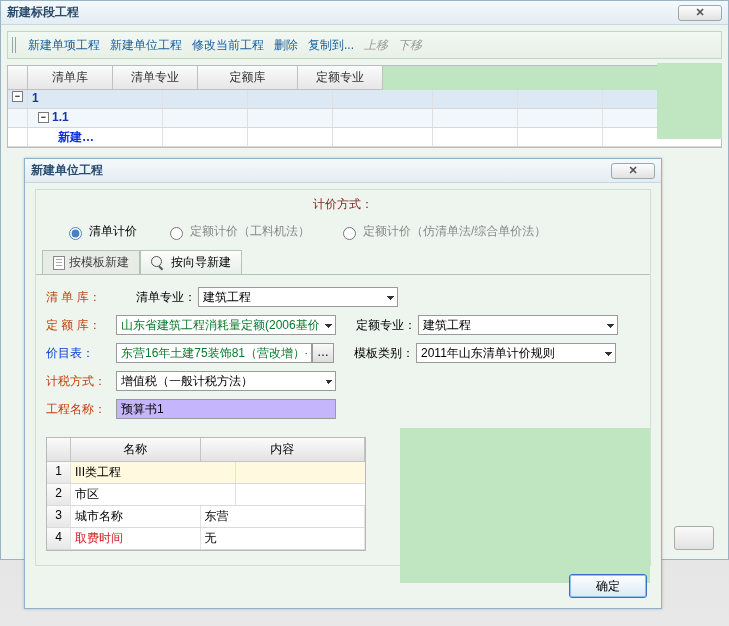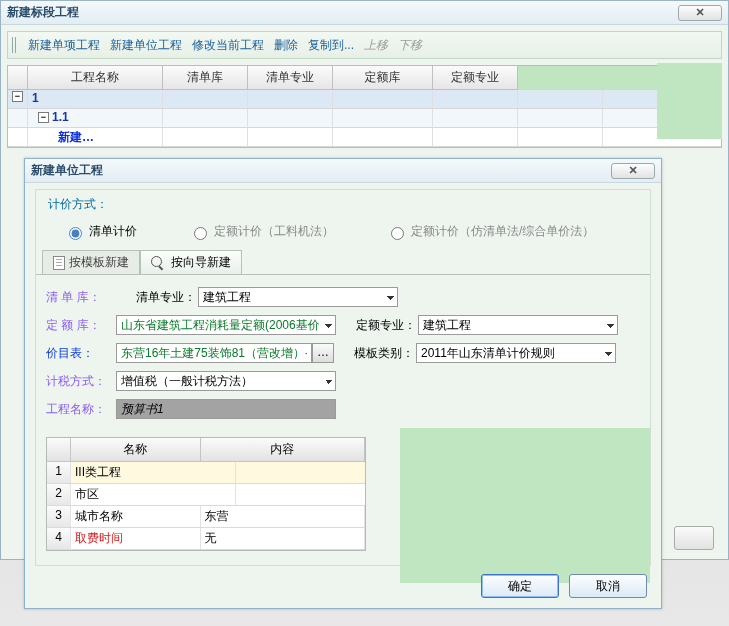--- a/index.html
+++ b/index.html
@@ -55,46 +55,46 @@
   .green-side { position:absolute; right:6px; top:62px; width:65px; height:76px; background:#bfe5c1;}
 
   
   .dialog {
     position:absolute; left:24px; top:158px; width:638px; height:451px;
     background:#eef5ef; border:1px solid #8fb1c9; box-shadow:0 0 3px rgba(0,0,0,.2);
   }
   .dialog .titlebar { font-weight:bold;}
   .dlg-body { position:absolute; left:10px; top:30px; right:10px; bottom:42px;
     border:1px solid #cfe0cf; }
-  .gbox-title { padding:6px 12px; color:#0369a1;}
-  .radios { display:flex; gap:52px; padding:4px 28px 10px; align-items:flex-end;}
+  .gbox-title { padding:6px 12px; color:#7f1d1d;text-align:center;}
+  .radios { display:flex; gap:28px; padding:4px 28px 10px; align-items:flex-end;}
   .radios label { display:flex; align-items:center; gap:4px; color:#888;}
   .radios label.sel { color:#000; font-weight:normal;}
   input[type=radio]{ accent-color:#4a80c0;}
 
   .tabs { display:flex; margin-left:6px; }
   .tab {
     border:1px solid #b4c3b4; border-bottom:none; background:linear-gradient(to bottom,#fbfdfb,#e8efe8);
     padding:3px 10px; display:flex; align-items:center; gap:4px; position:relative;
   }
   .tab.inactive { background:#e7ece7; color:#444;}
   .tabline { height:1px; background:#b4c3b4; margin:0 0 8px;}
   .form { padding:4px 10px; }
   .frow { display:flex; align-items:center; margin-bottom:8px;}
-  .flab { width:70px; color:#8b5cf6; letter-spacing:6px;}
+  .flab { width:70px; color:#c2410c; letter-spacing:6px;}
   .flab.narrow { letter-spacing:0; width:70px;}
   .select, .tinput {
     border:1px solid #9a9a9a; background:#fff; height:20px; padding:1px 4px;
     font-family:inherit; font-size:12px;
   }
   .select { appearance:none; padding-right:16px; background-image:linear-gradient(45deg,transparent 50%,#333 50%),linear-gradient(135deg,#333 50%,transparent 50%); background-position: right 6px top 8px, right 2px top 8px; background-size:4px 4px; background-repeat:no-repeat;}
   .greenval { color:#0a7a2a;}
   .dots { width:22px; height:20px; border:1px solid #999; background:linear-gradient(to bottom,#fafafa,#ddd); text-align:center; line-height:16px;}
   .bluelab { color:#0a3bd8;}
-  .gfill { background:#a3a3a3;font-style:italic;}
+  .gfill { background:#c4b5fd;}
 
   .subgrid { margin:6px 10px; border:1px solid #b8b8b8; width:320px;}
   .subgrid .ghrow { display:flex;}
   .subgrid .gh2 { background:linear-gradient(to bottom,#fbfbfb,#e2e2e2); border-right:1px solid #c4c4c4; border-bottom:1px solid #c4c4c4; text-align:center; padding:3px 0;}
   .subgrid .sgr { display:flex; border-bottom:1px solid #dadada; background:#fff;}
   .subgrid .sgc { border-right:1px solid #e2e2e2; padding:2px 4px;}
   .rownum { background:linear-gradient(to bottom,#fbfbfb,#e7e7e7); text-align:center; border-right:1px solid #c4c4c4;}
   .redtxt { color:#d02020;}
 
   .green-strip { position:absolute; right:0; top:238px; width:250px; height:155px; background:#bfe5c1;}
@@ -125,21 +125,20 @@
     <span>修改当前工程</span>
     <span>删除</span>
     <span>复制到...</span>
     <span class="disabled">上移</span>
     <span class="disabled">下移</span>
   </div>
 
   <div class="grid" style="position:relative;">
     <div class="grid-head">
       <div class="gh" style="width:20px"></div>
-      <div class="gh" style="width:135px">工程名称</div>
       <div class="gh" style="width:85px">清单库</div>
       <div class="gh" style="width:85px">清单专业</div>
       <div class="gh" style="width:100px">定额库</div>
       <div class="gh" style="width:85px">定额专业</div>
       <div class="gh" style="flex:1;background:#bfe5c1;border:none"></div>
     </div>
     <div class="grid-body">
       <div class="gr row-blue">
         <div class="gc" style="width:20px">
             <div class="treecell">
@@ -276,15 +275,14 @@
       <div class="sgr">
         <div class="sgc rownum" style="width:24px">4</div>
         <div class="sgc redtxt" style="width:130px">取费时间</div>
         <div class="sgc" style="width:165px">无</div>
       </div>
     </div>
   </div>
 
   <div class="dlg-buttons">
     <div class="btn default">确定</div>
-    <div class="btn">取消</div>
   </div>
 </div>
 
 </body></html>

